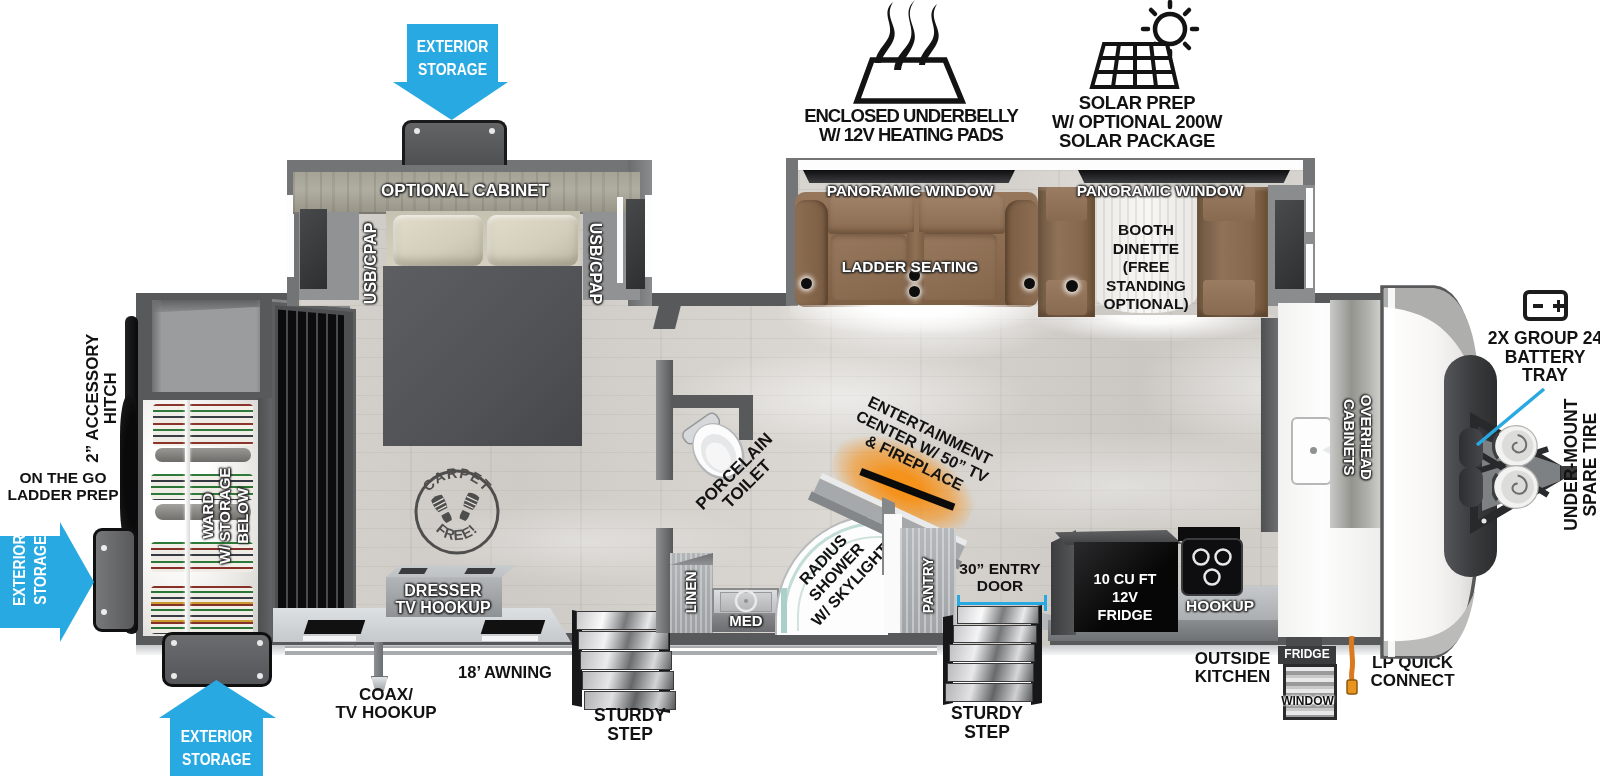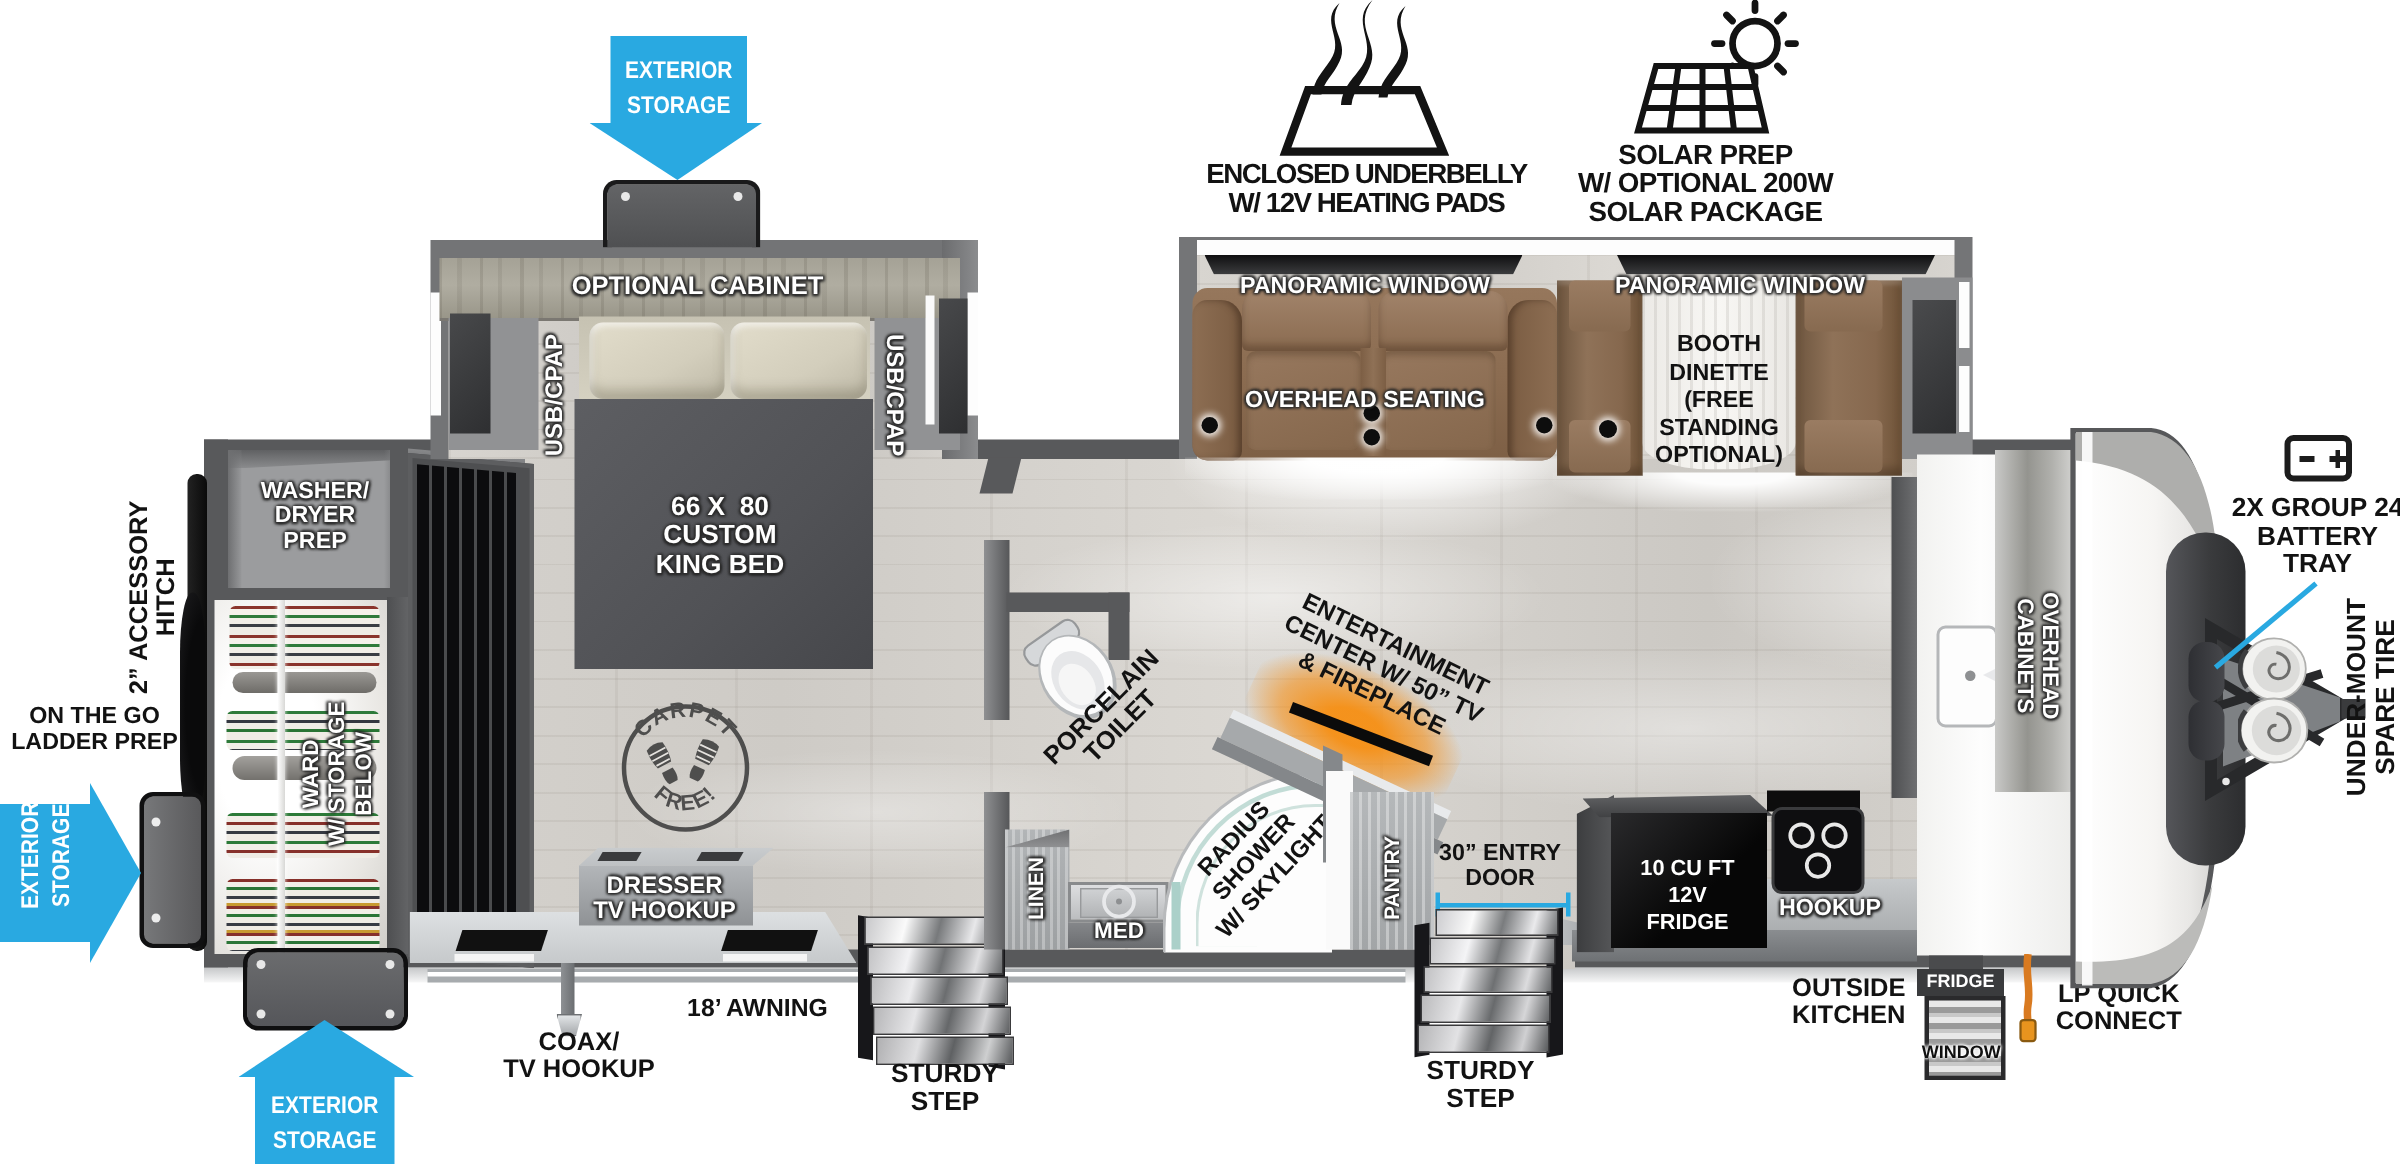--- a/index.html
+++ b/index.html
@@ -49,21 +49,20 @@
 <div class="txt rot" style="left:22px;top:380px;width:160px;font-size:17px;transform-origin:50% 50%;">2” ACCESSORY<br>HITCH</div>
 
 <div class="txt" style="left:2px;top:469px;width:122px;font-size:15.5px;line-height:1.1;">ON THE GO<br>LADDER PREP</div>
 
 <div class="abs" style="left:152px;top:300px;width:112px;height:92px;background:#9b9c9e;overflow:hidden;">
   <div class="abs" style="left:0;top:0;width:112px;height:12px;background:linear-gradient(180deg,#606163,#8a8b8d);clip-path:polygon(0 0,100% 0,100% 55%,10% 100%,0 100%);"></div>
   <div class="abs" style="left:0;top:0;width:9px;height:92px;background:linear-gradient(90deg,#6e6f71,rgba(134,135,137,0.2));"></div>
   <div class="abs" style="right:0;top:0;width:8px;height:92px;background:linear-gradient(270deg,#7a7b7d,rgba(134,135,137,0));"></div>
 </div>
 
-<div class="wtxt" style="left:158px;top:320px;width:104px;font-size:15.5px;">WASHER/<br>DRYER<br>PREP</div>
 
 <div class="wall" style="left:152px;top:392px;width:112px;height:8px;"></div>
 
 <div class="abs" style="left:143px;top:400px;width:115px;height:236px;background:radial-gradient(ellipse at 30% 40%,#ffffff 30%,#e8e6e2 70%,#cfcdc9);overflow:hidden;">
 
   <div class="abs" style="left:10px;top:4px;width:100px;height:42px;background:repeating-linear-gradient(180deg,#8a342c 0 2px,#f4f1ea 2px 6px,#2e7a3a 6px 8px,#f1eee7 8px 12px,#3a3e44 12px 14px,#efece5 14px 19px);border-radius:4px;"></div>
 
   <div class="abs" style="left:12px;top:48px;width:96px;height:14px;background:linear-gradient(180deg,#9a9894,#6e6c68);border-radius:7px;"></div>
 
   <div class="abs" style="left:8px;top:74px;width:102px;height:26px;background:repeating-linear-gradient(180deg,#2e7a3a 0 2px,#f2efe8 2px 6px,#343840 6px 8px,#efece5 8px 12px,#2a7434 12px 14px,#f0ece5 14px 19px);border-radius:4px;"></div>
@@ -145,21 +144,20 @@
 <div class="wtxt" style="left:547px;top:255px;width:96px;font-size:16px;transform:rotate(90deg);transform-origin:50% 50%;">USB/CPAP</div>
 
 <div class="abs" style="left:386px;top:211px;width:194px;height:59px;background:linear-gradient(180deg,#c6c2b2,#d6d2c2);"></div>
 
 <div class="abs" style="left:393px;top:215px;width:90px;height:51px;background:linear-gradient(150deg,#e2ddcb,#d3cebc 60%,#beb9a7);border-radius:9px;box-shadow:inset 0 -6px 8px rgba(110,105,85,0.38),inset 2px 2px 4px rgba(255,255,255,0.7);"></div>
 
 <div class="abs" style="left:487px;top:215px;width:91px;height:51px;background:linear-gradient(150deg,#e2ddcb,#d3cebc 60%,#beb9a7);border-radius:9px;box-shadow:inset 0 -6px 8px rgba(110,105,85,0.38),inset 2px 2px 4px rgba(255,255,255,0.7);"></div>
 
 <div class="abs" style="left:383px;top:266px;width:199px;height:180px;background:linear-gradient(135deg,#5d5e62,#515256 60%,#46474b);"></div>
 
-<div class="wtxt" style="left:380px;top:328px;width:200px;font-size:17.5px;line-height:1.1;">66 X&nbsp; 80<br>CUSTOM<br>KING BED</div>
 
 <svg class="abs" style="left:412px;top:467px;" width="90" height="90" viewBox="0 0 90 90" opacity="0.88">
   <circle cx="45" cy="45" r="41" fill="none" stroke="#3d3d3d" stroke-width="3"></circle>
   <defs>
     <path id="arcT" d="M 11,45 A 34,34 0 0 1 79,45"></path>
     <path id="arcB" d="M 17,45 A 28,28 0 0 0 73,45"></path>
   </defs>
   <text font-family="Liberation Sans,sans-serif" font-size="14.5" font-weight="bold" fill="#3d3d3d" letter-spacing="1"><textPath href="#arcT" startOffset="50%" text-anchor="middle">CARPET</textPath></text>
   <text font-family="Liberation Sans,sans-serif" font-size="14.5" font-weight="bold" fill="#3d3d3d" letter-spacing="1"><textPath href="#arcB" startOffset="50%" text-anchor="middle">FREE!</textPath></text>
   <g transform="translate(31,43) rotate(-28)" fill="#3d3d3d">
@@ -341,21 +339,21 @@
 
   <div class="abs" style="left:114px;top:78px;width:11px;height:11px;background:#0d0d0d;border-radius:50%;box-shadow:0 0 5px 2px rgba(255,255,255,0.85);"></div>
   <div class="abs" style="left:114px;top:94px;width:11px;height:11px;background:#0d0d0d;border-radius:50%;box-shadow:0 0 5px 2px rgba(255,255,255,0.85);"></div>
   <div class="abs" style="left:6px;top:86px;width:11px;height:11px;background:#0d0d0d;border-radius:50%;box-shadow:0 0 5px 2px rgba(255,255,255,0.9);"></div>
   <div class="abs" style="left:229px;top:86px;width:11px;height:11px;background:#0d0d0d;border-radius:50%;box-shadow:0 0 5px 2px rgba(255,255,255,0.9);"></div>
 </div>
 
 <div class="abs" style="left:790px;top:305px;width:255px;height:28px;background:radial-gradient(ellipse at 50% 0%,rgba(255,255,255,0.98) 25%,rgba(255,255,255,0) 78%);"></div>
 <div class="abs" style="left:1035px;top:315px;width:240px;height:26px;background:radial-gradient(ellipse at 50% 0%,rgba(255,255,255,0.95) 22%,rgba(255,255,255,0) 75%);"></div>
 
-<div class="wtxt" style="left:820px;top:259px;width:180px;font-size:15.5px;">OVERHEAD SEATING</div>
+<div class="wtxt" style="left:820px;top:259px;width:180px;font-size:15.5px;">LADDER SEATING</div>
 
 <div class="abs" style="left:1038px;top:187px;width:57px;height:130px;background:linear-gradient(90deg,#6e563f,#8f7258 35%,#86684e 75%,#6e5338);box-shadow:inset 0 3px 3px rgba(255,255,255,0.15), inset 0 -5px 6px rgba(55,38,22,0.4);"></div>
 <div class="abs" style="left:1046px;top:187px;width:41px;height:34px;background:linear-gradient(180deg,#9a7c62,#876a50);border-radius:4px;"></div>
 <div class="abs" style="left:1046px;top:280px;width:41px;height:35px;background:linear-gradient(180deg,#9a7c62,#876a50);border-radius:4px;"></div>
 
 <div class="abs" style="left:1197px;top:187px;width:71px;height:130px;background:linear-gradient(90deg,#6e563f,#8f7258 35%,#86684e 75%,#6e5338);box-shadow:inset 0 3px 3px rgba(255,255,255,0.15), inset 0 -5px 6px rgba(55,38,22,0.4);"></div>
 <div class="abs" style="left:1203px;top:187px;width:52px;height:34px;background:linear-gradient(180deg,#9a7c62,#876a50);border-radius:4px;"></div>
 <div class="abs" style="left:1203px;top:280px;width:52px;height:35px;background:linear-gradient(180deg,#9a7c62,#876a50);border-radius:4px;"></div>
 
 <div class="abs" style="left:1095px;top:187px;width:102px;height:126px;background:repeating-linear-gradient(90deg,rgba(148,143,136,0.18) 0 2px,rgba(0,0,0,0) 2px 8px),linear-gradient(90deg,#eceae6,#f8f7f4 50%,#e9e7e3);border-radius:0 0 45% 45% / 0 0 14% 14%;"></div>

